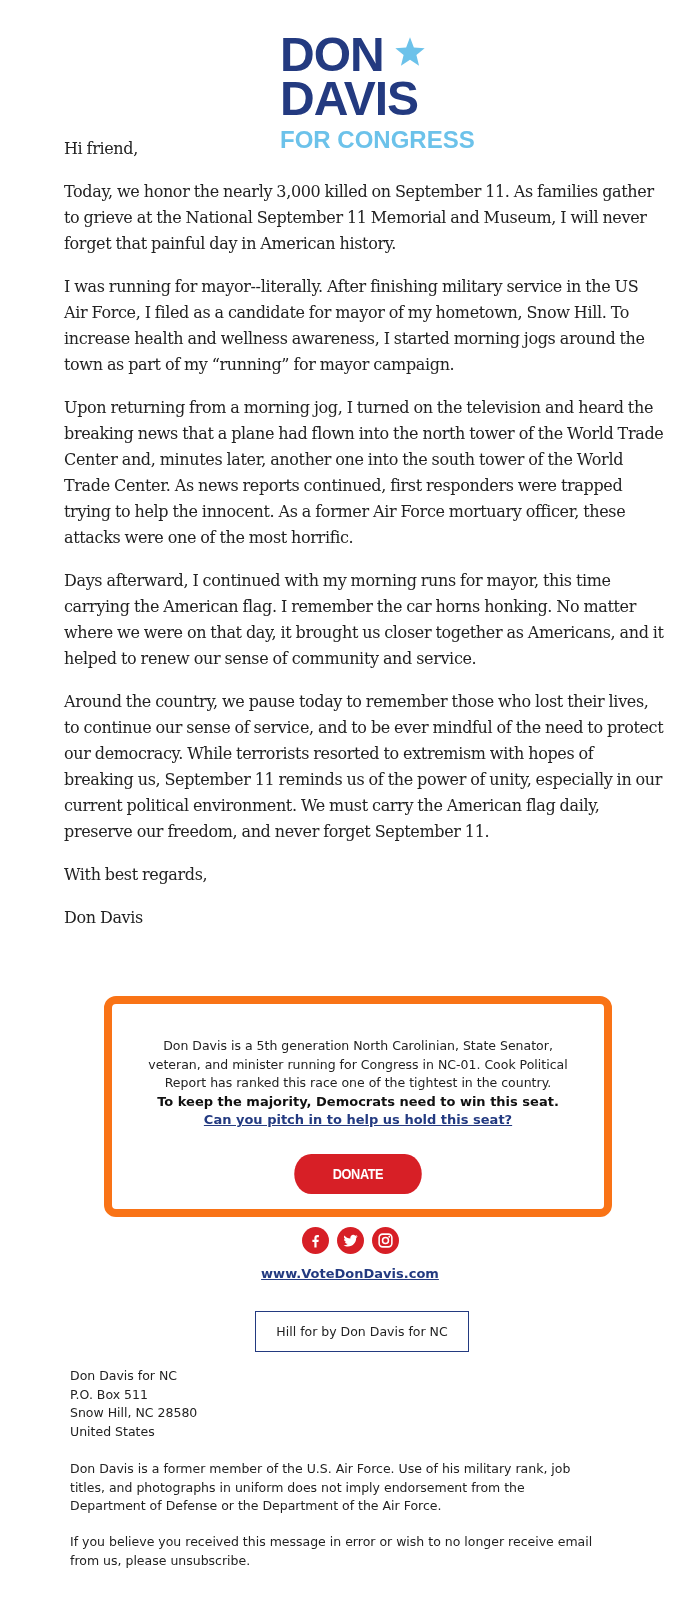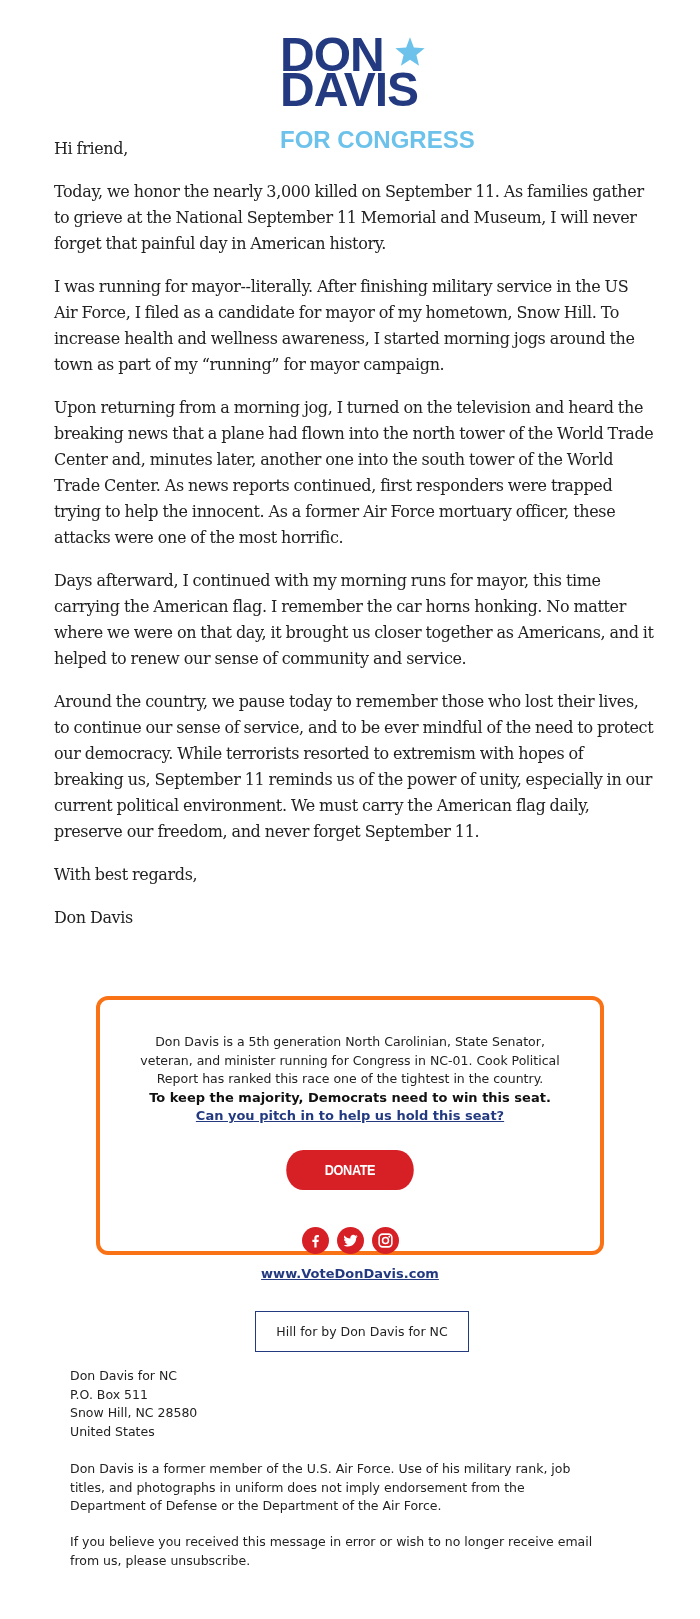--- a/index.html
+++ b/index.html
@@ -1,25 +1,25 @@
 <!DOCTYPE html>
 <html><head>
 <meta charset="utf-8">
 <style>
   html, body { margin:0; padding:0; background:#ffffff; }
   body { width:700px; height:1619px; position:relative; overflow:hidden; color:#222222; }
   .logo { position:absolute; left:270px; top:30px; width:160px; height:120px; text-align:right; }
   .logo .l1, .logo .l2 { font-family:"Liberation Sans", sans-serif; font-weight:bold; color:#233a80; font-size:48px; line-height:42px; letter-spacing:-1px; }
   .logo .l1 { position:absolute; left:10px; top:4px; }
   .logo .star { position:absolute; left:124px; top:6px; width:32px; height:32px; }
-  .logo .l2 { position:absolute; left:10px; top:39px; }
+  .logo .l2 { position:absolute; left:10px; top:48px; }
   .logo .l3 { position:absolute; left:10px; top:96px; font-family:"Liberation Sans", sans-serif; font-weight:bold; color:#6cc2ea; font-size:24px; letter-spacing:0px; white-space:nowrap; }
-  .letter { position:absolute; left:54px; top:136px; width:600px; font-family:"DejaVu Serif", serif; font-size:16px; line-height:26px; color:#222; }
+  .letter { position:absolute; left:64px; top:136px; width:600px; font-family:"DejaVu Serif", serif; font-size:16px; line-height:26px; color:#222; }
   .letter p { margin:0 0 17px 0; letter-spacing:-0.35px; word-spacing:-0.5px; }
-  .box { position:absolute; left:96px; top:996px; width:508px; height:259px; border:4px solid #f97316; border-radius:12px; box-sizing:border-box; text-align:center; font-family:"DejaVu Sans", sans-serif; font-size:12.5px; line-height:18.5px; color:#222; }
+  .box { position:absolute; left:104px; top:996px; width:508px; height:221px; border:8px solid #f97316; border-radius:12px; box-sizing:border-box; text-align:center; font-family:"DejaVu Sans", sans-serif; font-size:12.5px; line-height:18.5px; color:#222; }
   .box .txt { margin-top:33px; padding:0 30px; }
   .box .bold { font-weight:bold; color:#111; font-size:13px; }
   .box a { color:#233a80; font-weight:bold; text-decoration:underline; font-size:13px; }
   .donate { display:inline-block; margin-top:24px; width:150px; height:40px; border-radius:20px; background:#d71f26; color:#fff; font-family:"Liberation Sans", sans-serif; font-weight:bold; font-size:15px; line-height:40px; letter-spacing:-0.5px; transform:scaleX(0.85); }
   .social { position:absolute; left:0; width:700px; top:1227px; text-align:center; font-size:0; }
   .social .ic { display:inline-block; width:27px; height:27px; border-radius:50%; background:#d71f26; margin:0 4px; position:relative; vertical-align:top; }
   .social svg { position:absolute; left:5px; top:5px; width:17px; height:17px; }
   .site { position:absolute; left:0; width:700px; top:1266px; text-align:center; font-family:"DejaVu Sans", sans-serif; font-weight:bold; font-size:13px; }
   .site a { color:#233a80; text-decoration:underline;margin-top:12px; }
   .paid { position:absolute; left:255px; top:1311px; width:214px; height:41px; border:1px solid #233a80; box-sizing:border-box; text-align:center; line-height:39px; font-family:"DejaVu Sans", sans-serif; font-size:12.5px; color:#222; }

